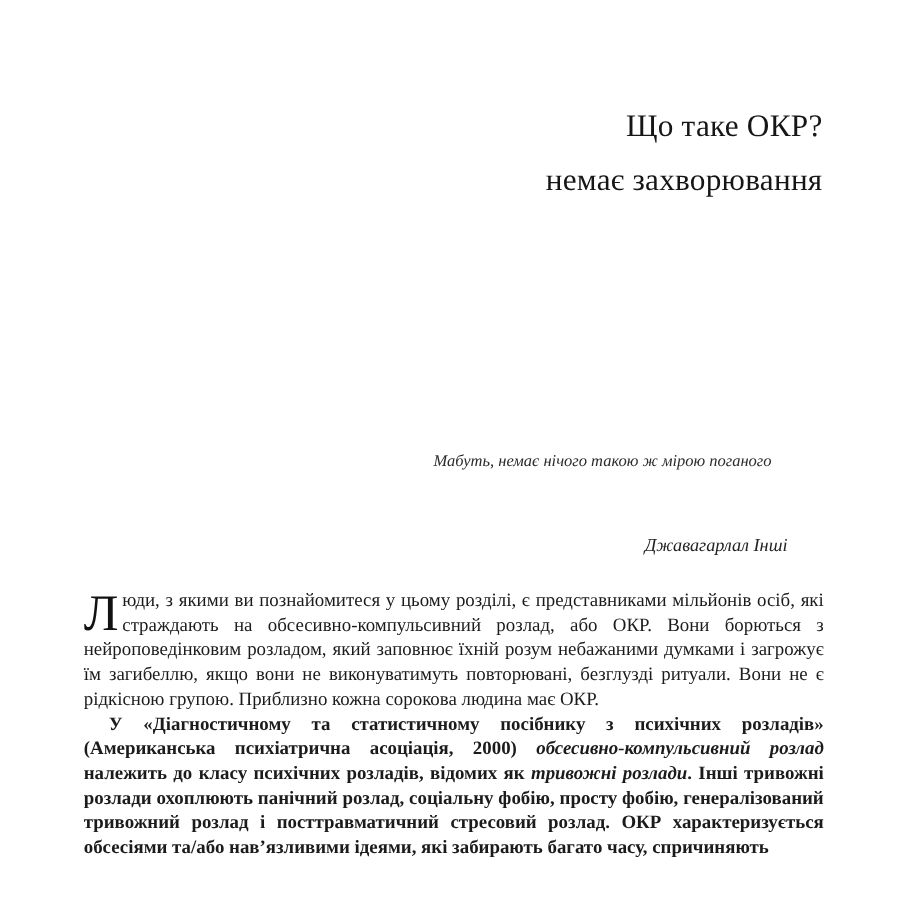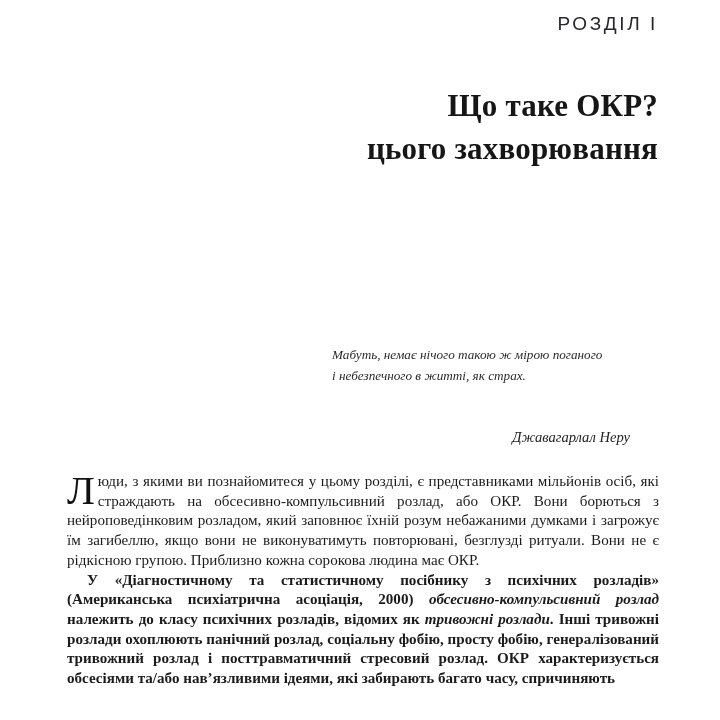--- a/index.html
+++ b/index.html
@@ -33,35 +33,35 @@
   }
 
   
   .chapter-title {
     position: absolute;
     top: 63px;
     right: 62px;
     width: 600px;
     text-align: right;
     font-family: "Liberation Serif", "DejaVu Serif", serif;
-    font-weight: bold;
-    font-size: 31px;
+    font-weight: normal;
+    font-size: 25px;
     line-height: 43px;
     letter-spacing: 0.2px;
     color: #161616;
   }
   .chapter-title .tline { display: block; white-space: nowrap; }
 
   
   .epigraph {
     position: absolute;
-    top: 345px;
+    top: 359px;
     right: 88px;
     width: 300px;
-    text-align: left;
+    text-align: center;
     font-style: italic;
     font-size: 13.2px;
     line-height: 20.5px;
     color: #2b2b2b;
   }
   .epigraph .eline { display: block; }
   .epigraph-attr {
     position: absolute;
     top: 428px;
     right: 90px;
@@ -102,32 +102,30 @@
     margin-top: 1px;
     color: #111111;
   }
   .it { font-style: italic; }
 </style>
 </head>
 <body>
 
 <div id="page">
 
-  <div class="chapter-label">РОЗДІЛ І</div>
 
   <h1 class="chapter-title">
     <span class="tline">Що таке ОКР?</span>
-    <span class="tline">цього захворювання</span>
+    <span class="tline">немає захворювання</span>
   </h1>
 
   <div class="epigraph">
     <span class="eline">Мабуть, немає нічого такою ж мірою поганого</span>
-    <span class="eline">і небезпечного в житті, як страх.</span>
   </div>
 
-  <div class="epigraph-attr">Джавагарлал Неру</div>
+  <div class="epigraph-attr">Джавагарлал Інші</div>
 
   <div class="body-copy">
     <p><span class="dropcap">Л</span><span>юди, з якими ви познайомитеся у цьому розділі, є представниками мільйонів осіб, які страждають на обсесивно-компульсивний розлад, або ОКР. Вони борються з нейроповедінковим розладом, який заповнює їхній розум небажаними думками і загрожує їм загибеллю, якщо вони не виконуватимуть повторювані, безглузді ритуали. Вони не є рідкісною групою. Приблизно кожна сорокова людина має ОКР.</span></p>
     <p><span>У «Діагностичному та статистичному посібнику з психічних розладів» (Американська психіатрична асоціація, 2000) </span><span class="it">обсесивно-компульсивний розлад</span><span> належить до класу психічних розладів, відомих як </span><span class="it">тривожні розлади</span><span>. Інші тривожні розлади охоплюють панічний розлад, соціальну фобію, просту фобію, генералізований тривожний розлад і посттравматичний стресовий розлад. ОКР характеризується обсесіями та/або нав’язливими ідеями, які забирають багато часу, спричиняють</span></p>
   </div>
 
 </div>
 
 </body></html>

